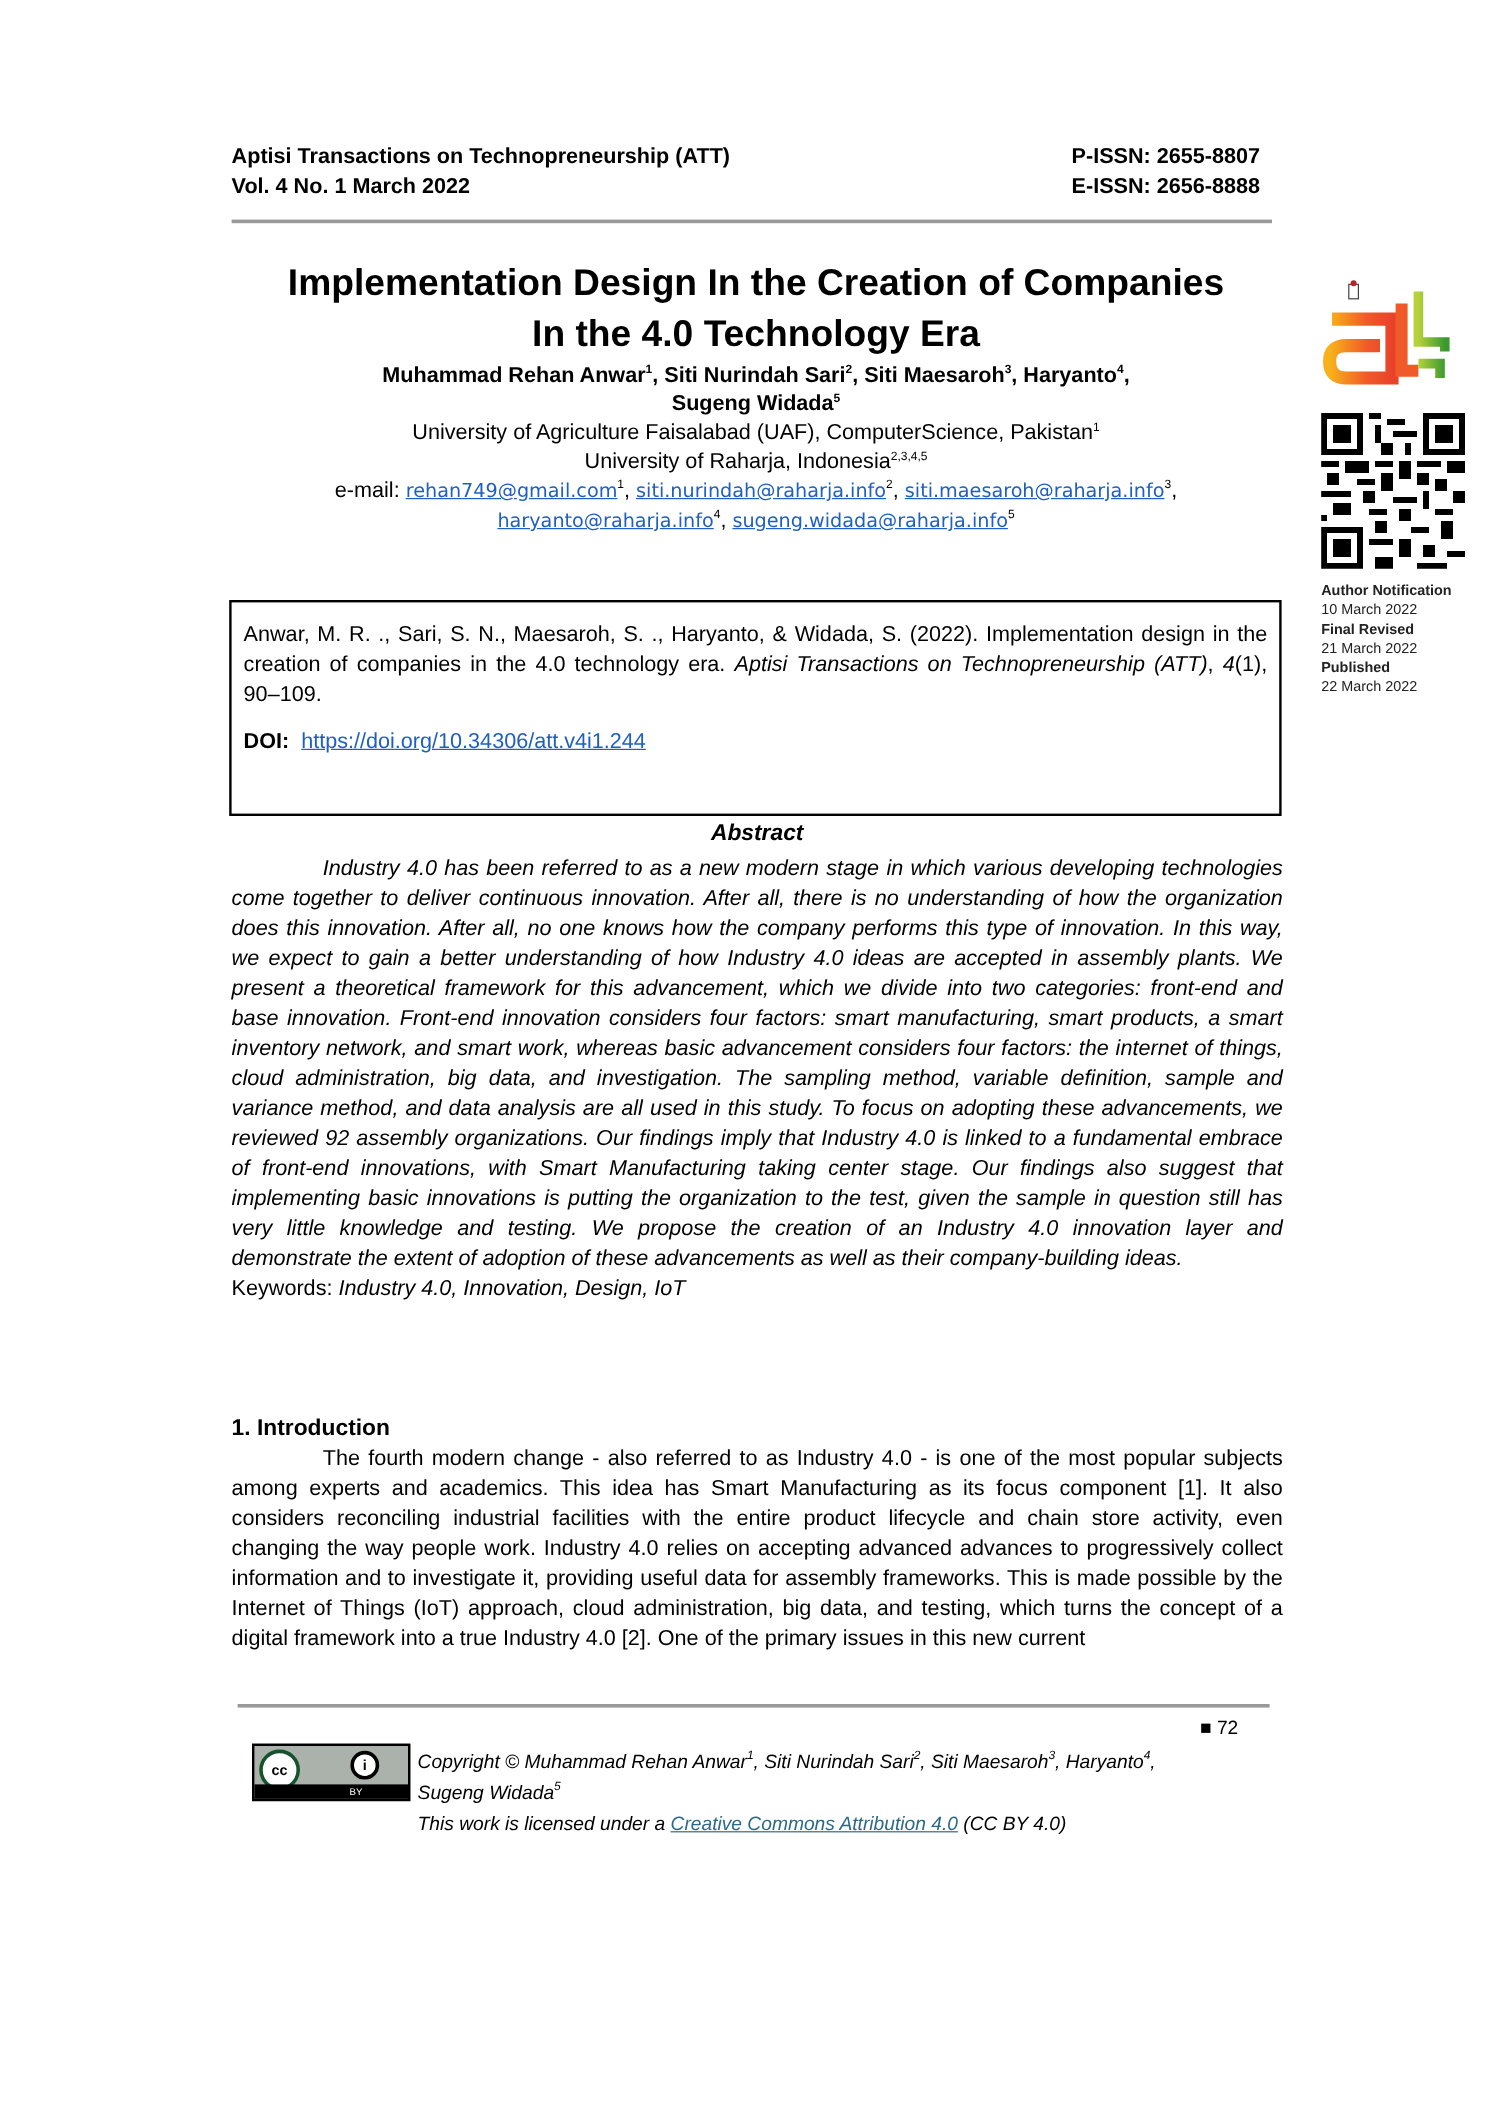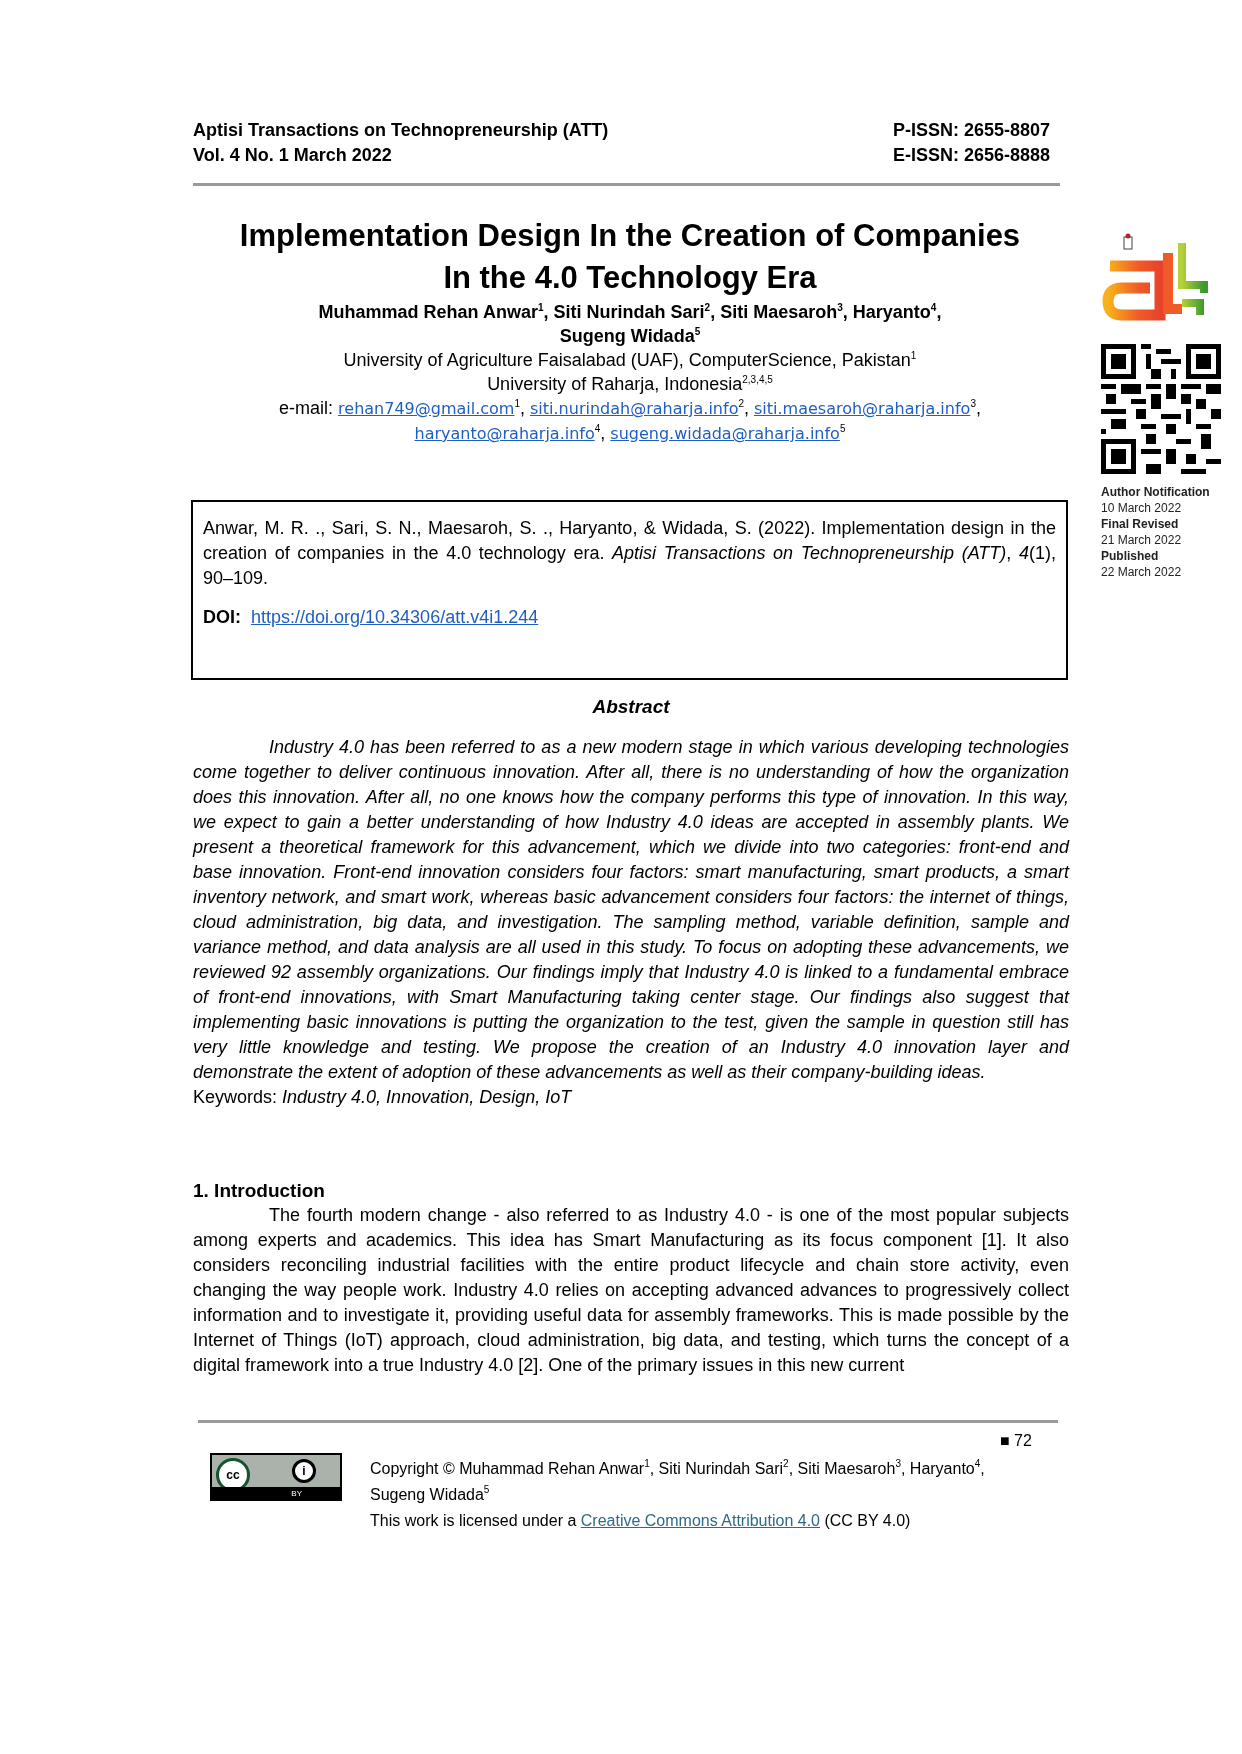--- a/index.html
+++ b/index.html
@@ -18,40 +18,40 @@
   sup { font-size: 10px; vertical-align: 7px; line-height: 0; }
   a.email { color: #1f5fc1; text-decoration: underline; font-family: "DejaVu Sans", sans-serif; font-size: 16px; }
   .cite-box { left: 191px; top: 500px; width: 877px; height: 180px;
               border: 2px solid #000; box-sizing: border-box; padding: 14px 10px 0 10px;
               font-size: 18px; line-height: 25px; text-align: justify; }
   .cite-box .doi { margin-top: 14px; }
   .cite-box .doi b { margin-right: 10px; }
   .cite-box a { color: #1f5fc1; text-decoration: underline; }
   .abstract { left: 193px; top: 678px; width: 876px; font-size: 18px; line-height: 25px;
               font-style: italic; text-align: justify; }
-  .abstract h2 { font-size: 19px; font-weight: bold; text-align: center; margin: 16px; line-height: 25px; }
+  .abstract h2 { font-size: 19px; font-weight: bold; text-align: center; margin: 4px; line-height: 25px; }
   .abstract p { margin: 0; text-indent: 76px; }
   .keywords { font-style: normal; }
   .keywords b { font-weight: normal; }
   .keywords i { font-style: italic; }
   .intro { left: 193px; top: 1178px; width: 876px; font-size: 18px; line-height: 25px; text-align: justify; }
   .intro h3 { margin: 0 0 0 0; font-size: 19px; font-weight: bold; line-height: 25px; }
   .intro p { margin: 0; text-indent: 76px; }
   .page-num { left: 1000px; top: 1432px; font-size: 16px; }
   .cc-badge { left: 210px; top: 1453px; width: 132px; height: 48px; background: #aab2ab;
               border: 2px solid #000; box-sizing: border-box; }
   .cc-badge .bar { position: absolute; left: 0; right: 0; bottom: 0; height: 12px; background: #000; }
   .cc-badge .by { position: absolute; right: 38px; bottom: 1px; color: #fff; font-size: 8px; }
   .cc-circle { position: absolute; left: 4px; top: 3px; width: 34px; height: 34px; border-radius: 50%;
                background: #fff; border: 3px solid #14532d; box-sizing: border-box; font-size: 12px;
                font-weight: bold; display: flex; align-items: center; justify-content: center; }
   .by-circle { position: absolute; left: 80px; top: 4px; width: 24px; height: 24px; border-radius: 50%;
                background: #fff; border: 3px solid #000; box-sizing: border-box; font-size: 12px;
                font-weight: bold; display: flex; align-items: center; justify-content: center; }
-  .copyright { left: 370px; top: 1456px; width: 740px; font-size: 16px; line-height: 26px; }
+  .copyright { left: 348px; top: 1456px; width: 740px; font-size: 16px; line-height: 26px; font-style: italic; }
   .copyright a { color: #2d6a86; text-decoration: underline; }
   .sidebar-dates { left: 1101px; top: 484px; font-size: 12px; line-height: 16px; color: #222; }
   .sidebar-dates b { font-weight: bold; }
 </style>
 </head>
 <body>
 
 <div class="abs hdr hdr-left">
   <div>Aptisi Transactions on Technopreneurship (ATT)</div>
   <div>Vol. 4 No. 1 March 2022</div>

